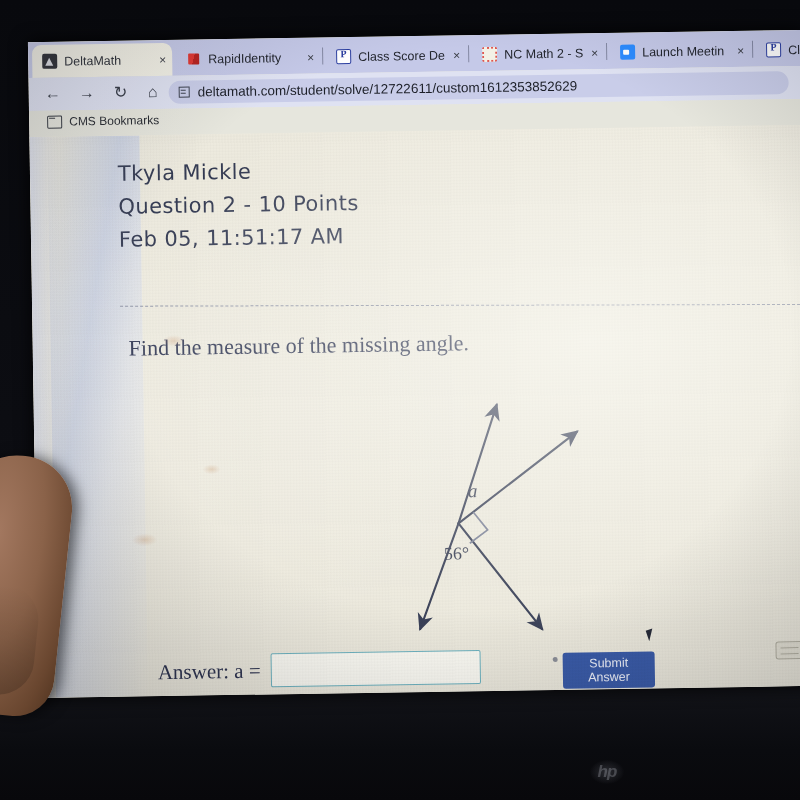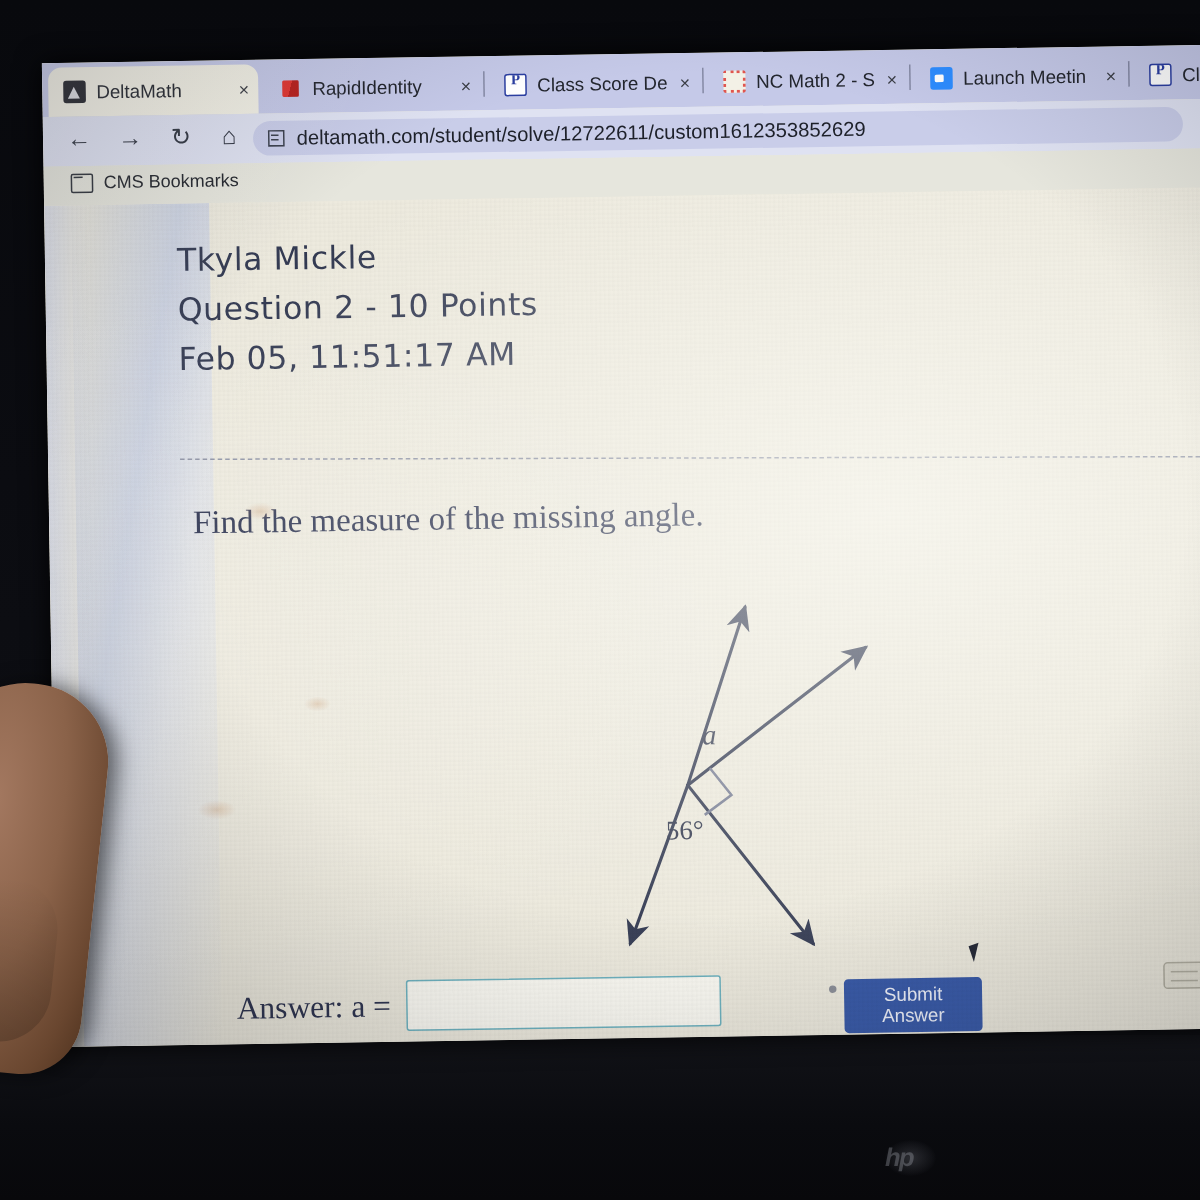--- a/index.html
+++ b/index.html
@@ -37,21 +37,21 @@
     position: absolute;
     left: 590px; top: 760px;
     width: 34px; height: 24px;
     border-radius: 50%;
     background: radial-gradient(ellipse at center, rgba(120,122,132,.30) 0%, rgba(60,62,70,.12) 60%, rgba(0,0,0,0) 72%);
     color: rgba(160,162,172,.35);
     font-size: 17px;
     font-style: italic;
     font-weight: bold;
     line-height: 24px;
-    text-align: left;
+    text-align: center;
     letter-spacing: -1px;
   }
 
   
   #screen {
     position: absolute;
     left: 33px; top: 36px;
     width: 775px; height: 656px;
     transform: rotate(-0.9deg);
     transform-origin: 50% 50%;

